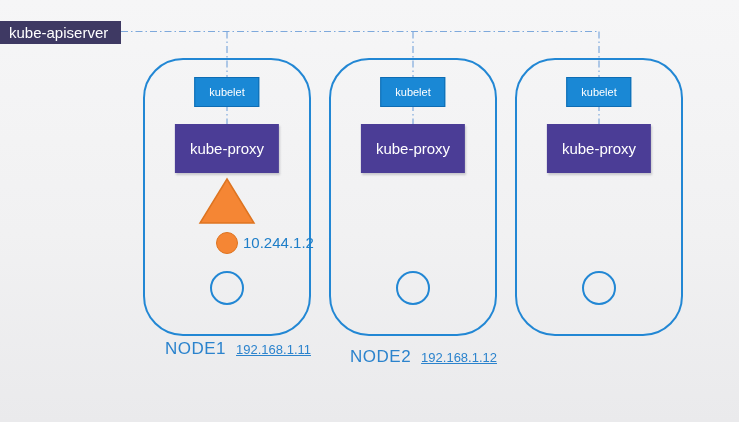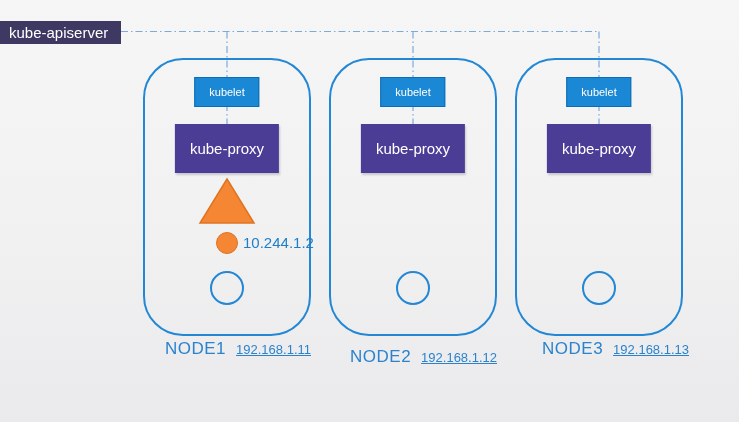--- a/index.html
+++ b/index.html
@@ -151,18 +151,14 @@
   </div>
 
   <div class="node-caption c1">
     <span class="node-name">NODE1</span>
     <span class="node-ip">192.168.1.11</span>
   </div>
   <div class="node-caption c2">
     <span class="node-name">NODE2</span>
     <span class="node-ip">192.168.1.12</span>
   </div>
-  <div class="node-caption c3">
-    <span class="node-name">NODE3</span>
-    <span class="node-ip">192.168.1.13</span>
-  </div>
 
 </div>
 
 </body></html>

